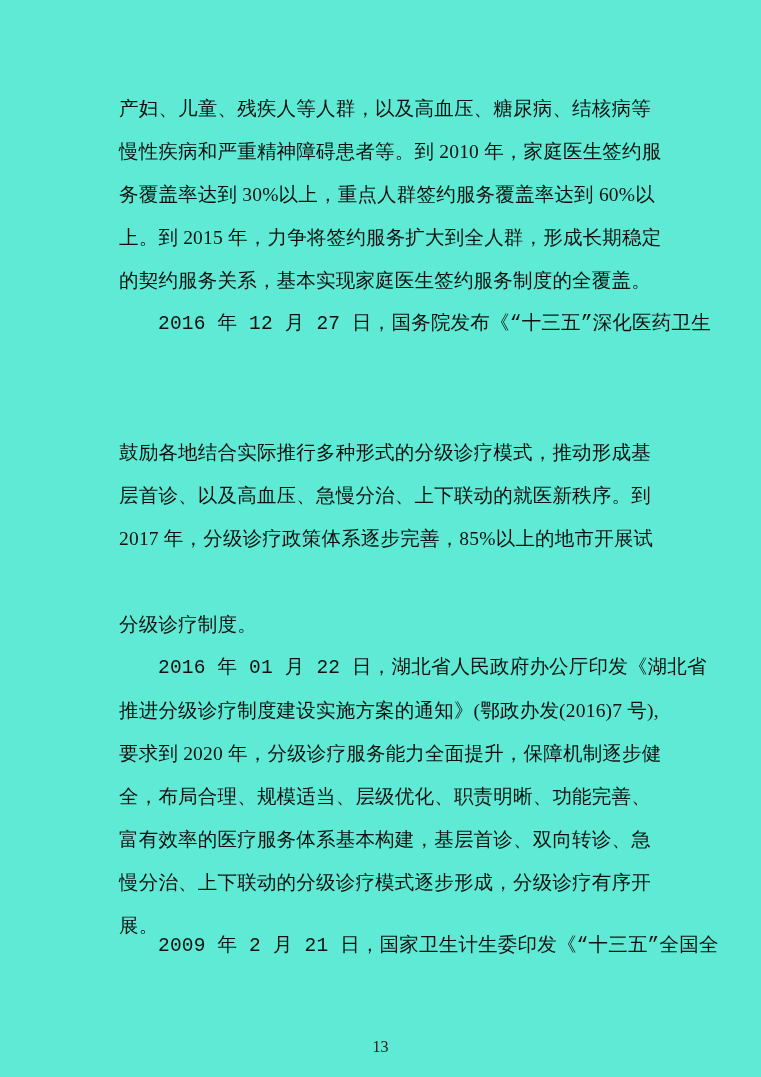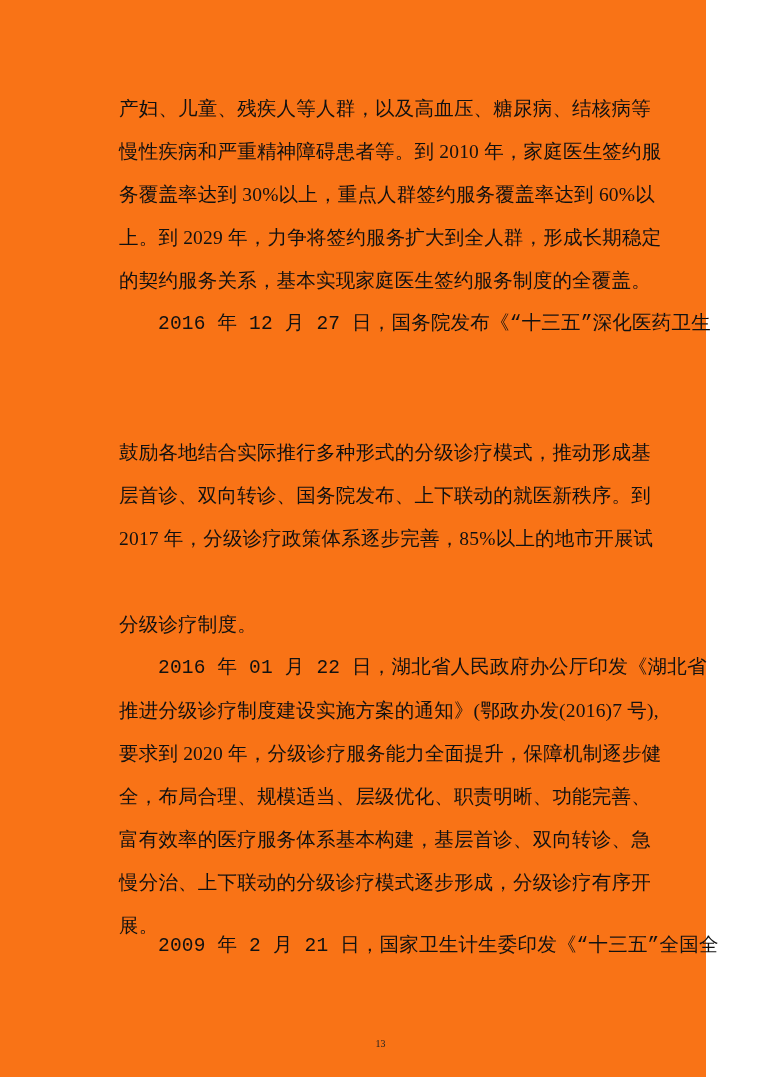--- a/index.html
+++ b/index.html
@@ -12,59 +12,59 @@
       height: 1077px;
       position: relative;
       overflow: hidden;
       font-family: "Liberation Serif", "DejaVu Serif", serif;
       color: #111111;
     }
     .page {
       position: absolute;
       left: 0;
       top: 0;
-      width: 706px;
+      width: 761px;
       height: 1077px;
-      background: #f97316;
+      background: #5eead4;
     }
     .line {
       position: absolute;
       left: 119px;
       width: 510px;
       font-size: 19.5px;
       line-height: 24px;
       white-space: nowrap;
       letter-spacing: 0.2px;
     }
     .line.indent {
       left: 158px;
       font-family: Liberation Mono, monospace;
     }
     .page-number {
       position: absolute;
       left: 0;
       width: 761px;
       top: 1038px;
       text-align: center;
-      font-size: 10px;
+      font-size: 16px;
       color: #222;
     }
   </style>
 </head>
 <body>
 
 <div class="page">
   <div class="line" style="top:97px">产妇、儿童、残疾人等人群，以及高血压、糖尿病、结核病等</div>
   <div class="line" style="top:140px">慢性疾病和严重精神障碍患者等。到 2010 年，家庭医生签约服</div>
   <div class="line" style="top:183px">务覆盖率达到 30%以上，重点人群签约服务覆盖率达到 60%以</div>
-  <div class="line" style="top:226px">上。到 2029 年，力争将签约服务扩大到全人群，形成长期稳定</div>
+  <div class="line" style="top:226px">上。到 2015 年，力争将签约服务扩大到全人群，形成长期稳定</div>
   <div class="line" style="top:269px">的契约服务关系，基本实现家庭医生签约服务制度的全覆盖。</div>
   <div class="line indent" style="top:312px">2016 年 12 月 27 日，国务院发布《“十三五”深化医药卫生</div>
   <div class="line" style="top:441px">鼓励各地结合实际推行多种形式的分级诊疗模式，推动形成基</div>
-  <div class="line" style="top:484px">层首诊、双向转诊、国务院发布、上下联动的就医新秩序。到</div>
+  <div class="line" style="top:484px">层首诊、以及高血压、急慢分治、上下联动的就医新秩序。到</div>
   <div class="line" style="top:527px">2017 年，分级诊疗政策体系逐步完善，85%以上的地市开展试</div>
   <div class="line" style="top:613px">分级诊疗制度。</div>
   <div class="line indent" style="top:656px">2016 年 01 月 22 日，湖北省人民政府办公厅印发《湖北省</div>
   <div class="line" style="top:699px">推进分级诊疗制度建设实施方案的通知》(鄂政办发(2016)7 号),</div>
   <div class="line" style="top:742px">要求到 2020 年，分级诊疗服务能力全面提升，保障机制逐步健</div>
   <div class="line" style="top:785px">全，布局合理、规模适当、层级优化、职责明晰、功能完善、</div>
   <div class="line" style="top:871px">慢分治、上下联动的分级诊疗模式逐步形成，分级诊疗有序开</div>
   <div class="line" style="top:828px">富有效率的医疗服务体系基本构建，基层首诊、双向转诊、急</div>
   <div class="line" style="top:914px">展。</div>
   <div class="line indent" style="top:934px">2009 年 2 月 21 日，国家卫生计生委印发《“十三五”全国全</div>

